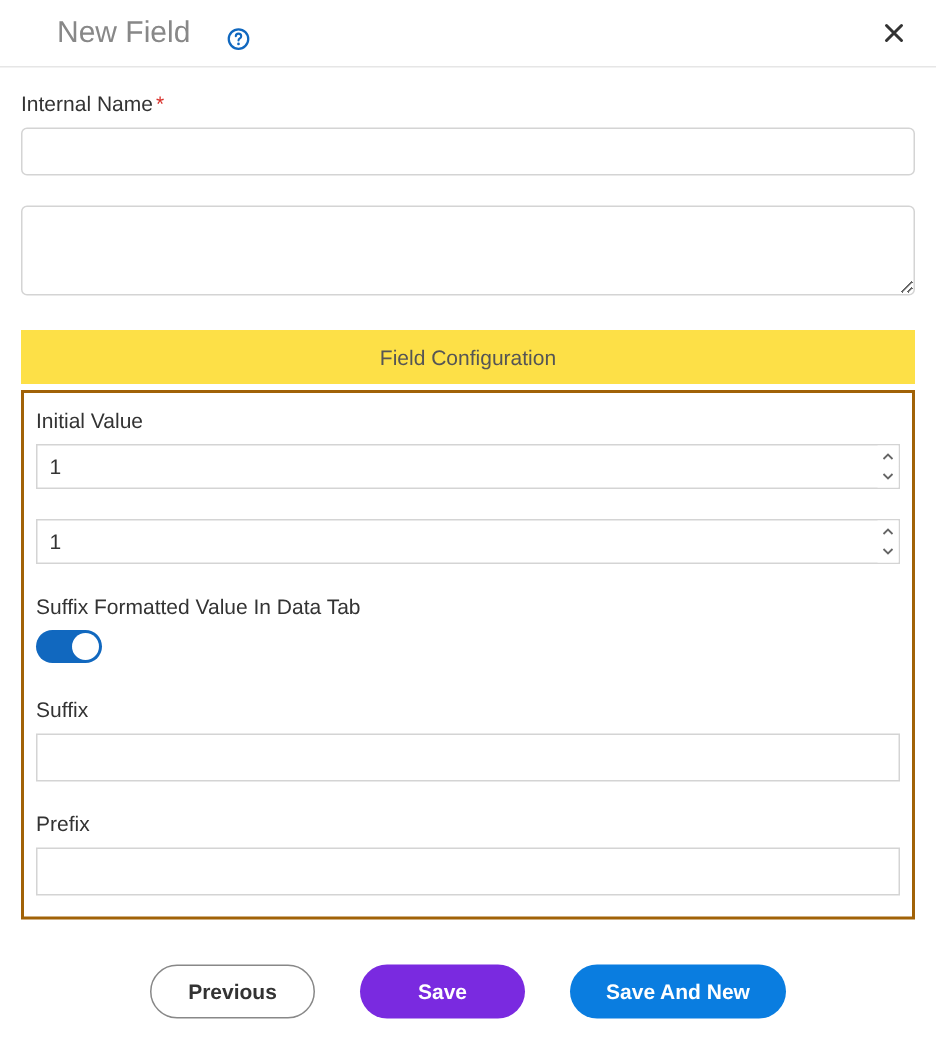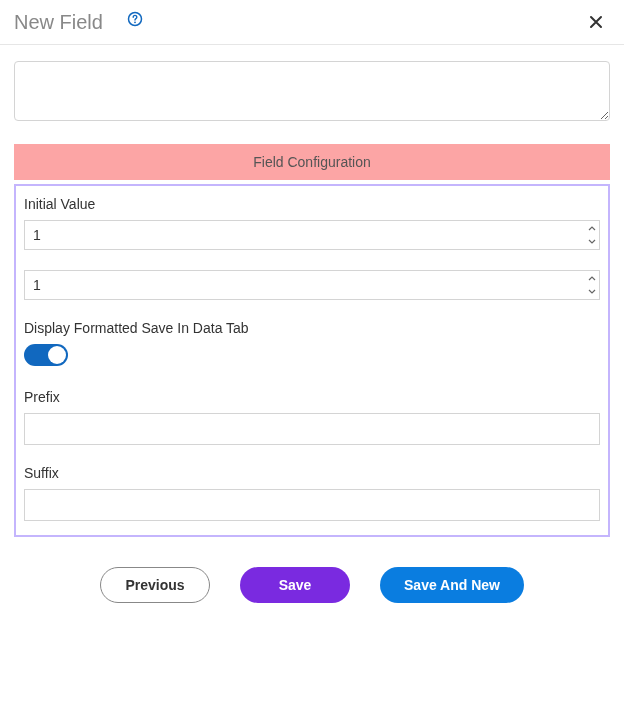--- a/index.html
+++ b/index.html
@@ -17,22 +17,23 @@
   }
   .header {
     display: flex;
     align-items: center;
     justify-content: space-between;
     padding: 10px 16px 10px 14px;
     border-bottom: 1px solid #e6e6e6;
   }
   .title-wrap {
     display: flex;
-    align-items: flex-start;
+    align-items: flex-end;
     gap: 24px;
+    margin-left: 24px;
   }
   .title {
     font-size: 20px;
     color: #888;
   }
   .help-icon {
     color: #1168bf;
     display: inline-flex;
   }
   .close-btn {
@@ -70,30 +71,30 @@
     width: 100%;
     height: 60px;
     border: 1px solid #d4d4d4;
     border-radius: 4px;
     padding: 6px 8px;
     font-size: 14px;
     color: #333;
     resize: both;
   }
   .section-bar {
-    background: #fca5a5;
+    background: #fde047;
     text-align: center;
     padding: 10px;
     color: #555;
     font-size: 14px;
     margin-top: 6px;
   }
 
   .red-box {
-    border: 2px solid #c4b5fd;
+    border: 2px solid #a16207;
     padding: 10px 8px 14px 8px;
     margin: 4px 0 20px 0;
   }
   .red-box .field-group { margin-bottom: 20px; }
   .red-box .field-group:last-child { margin-bottom: 0; }
 
   .spinner-wrap {
     position: relative;
     width: 100%;
   }
@@ -196,20 +197,26 @@
     </div>
     <button class="close-btn">
       <svg width="16" height="16" viewBox="0 0 16 16">
         <path d="M3 3 L13 13 M13 3 L3 13" stroke="#333" stroke-width="2" stroke-linecap="round"></path>
       </svg>
     </button>
   </div>
 
   <div class="body">
 
+    <div class="field-group">
+      <label class="label">
+        <span>Internal Name</span><span class="req">*</span>
+      </label>
+      <input type="text" class="text-input" value="" style="">
+    </div>
 
     <div class="field-group">
       <textarea class="textarea" style=""></textarea>
     </div>
 
     <div class="section-bar">Field Configuration</div>
 
     <div class="red-box">
 
       <div class="field-group">
@@ -243,33 +250,33 @@
             <button>
               <svg width="8" height="6" viewBox="0 0 8 6">
                   <path d="M1 1 L4 4 L7 1" stroke="#666" stroke-width="1.2" fill="none"></path>
                 </svg>
             </button>
           </div>
         </div>
       </div>
 
       <div class="field-group">
-        <label class="label">Display Formatted Save In Data Tab</label>
+        <label class="label">Suffix Formatted Value In Data Tab</label>
         <button class="toggle">
           <span class="toggle-knob"></span>
         </button>
       </div>
 
       <div class="field-group">
+        <label class="label">Suffix</label>
+        <input type="text" class="text-input" style="border-radius: 0px;" value="">
+      </div>
+
+      <div class="field-group">
         <label class="label">Prefix</label>
-        <input type="text" class="text-input" style="border-radius: 0px;" value="">
-      </div>
-
-      <div class="field-group">
-        <label class="label">Suffix</label>
         <input type="text" class="text-input" style="border-radius: 0px;" value="">
       </div>
 
     </div>
 
   </div>
 
   <div class="footer">
     <button class="btn btn-outline">Previous</button>
     <button class="btn btn-purple">Save</button>

